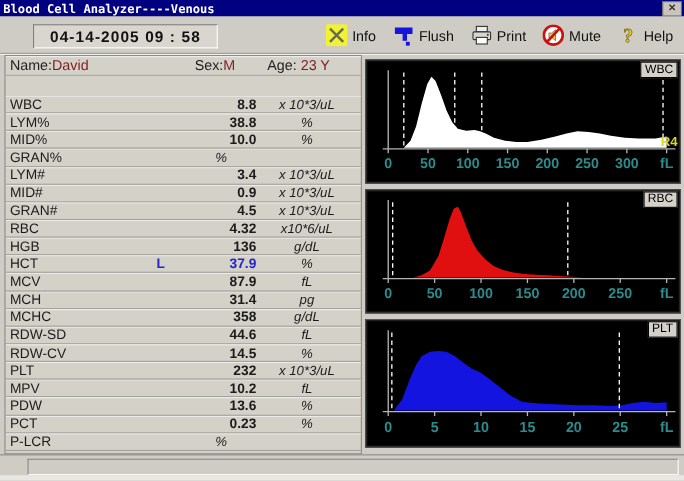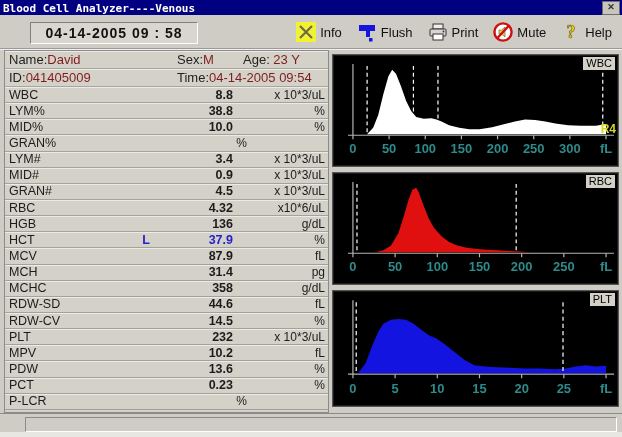--- a/index.html
+++ b/index.html
@@ -51,21 +51,21 @@
   .bluetxt{color:#7f1d1d;}
   .results-table{position:absolute;left:0;top:36px;right:0;bottom:0;}
   .result-row{
     display:flex;align-items:center;height:16.15px;box-sizing:border-box;
     border-bottom:1px solid #a2a29c;box-shadow:inset 0 1px 0 #eceae5;
     font-size:12.5px;color:#1c1c1c;padding-left:4px;
   }
   .result-row .param{width:128px;}
   .result-row .flag{width:18px;text-align:center;font-weight:bold;}
   .result-row .value{width:78px;text-align:right;font-weight:bold;}
-  .result-row .unit{width:92px;text-align:right;font-size:12px;}
+  .result-row .unit{width:92px;text-align:center;font-size:12px;font-style:italic;}
   .result-row.flagged .value,.result-row.flagged .flag{color:#2424c8;}
   
   .chart-box{
     position:absolute;left:332px;width:287px;height:113px;
     background:#000;border:1px solid #555;box-shadow:inset 0 0 0 1px #1a1a1a;
     box-sizing:border-box;
   }
   .chart-box .chart-label{
     position:absolute;top:1px;right:2px;background:#d4d1c9;border:1px solid #000;
     font-size:11px;color:#000;padding:0 3px;line-height:13px;z-index:3;
@@ -151,24 +151,20 @@
     </div>
 
   </div>
 </div>
 
 <div class="left-panel">
   <div class="patient-row">
     <span class="at1"><span>Name:</span><span class="bluetxt">David</span></span>
     <span class="at2"><span>Sex:</span><span class="bluetxt">M</span></span>
     <span class="at3"><span>Age: </span><span class="bluetxt">23 Y</span></span>
-  </div>
-  <div class="patient-row">
-    <span class="at1"><span>ID:</span><span class="bluetxt">041405009</span></span>
-    <span class="at2"><span>Time:</span><span class="bluetxt">04-14-2005 09:54</span></span>
   </div>
   <div class="results-table">
   <div class="result-row">
     <span class="param">WBC</span>
     <span class="flag"></span>
     <span class="value">8.8</span>
     <span class="unit">x 10*3/uL</span>
   </div>
 
   <div class="result-row">

